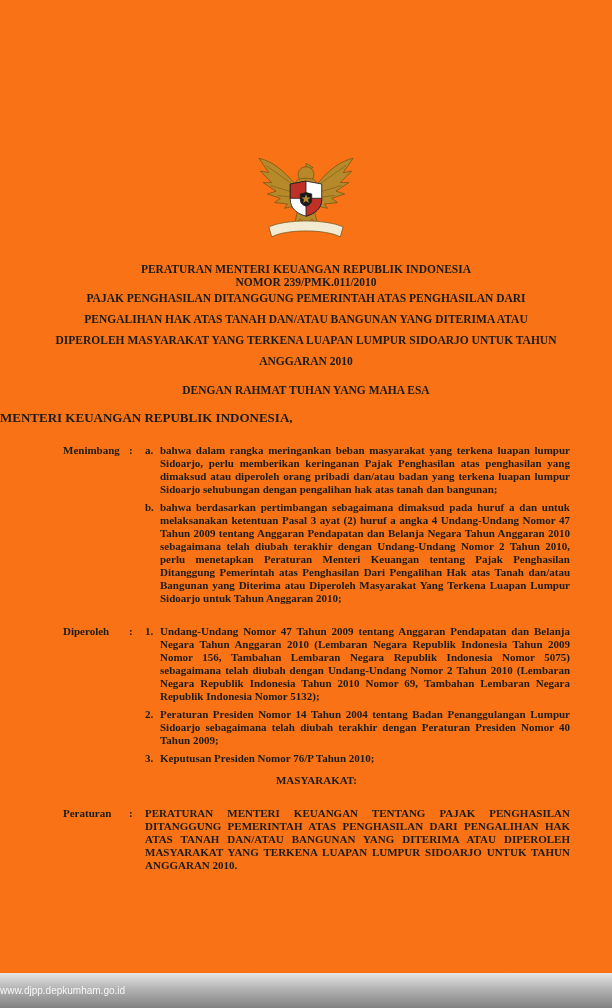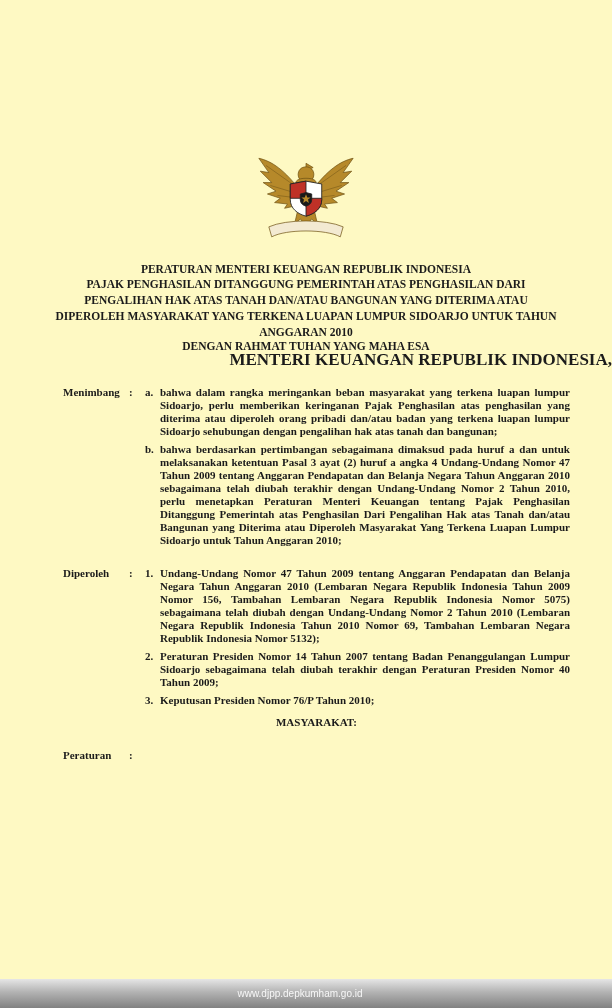--- a/index.html
+++ b/index.html
@@ -1,47 +1,47 @@
 <!DOCTYPE html>
 <html><head>
 <meta charset="utf-8">
 <style>
   html,body{margin:0;padding:0;background:#ffffff;}
   .page{
     position:relative;
     width:612px;height:1008px;
-    background:#fef9c3;
+    background:#f97316;
     overflow:hidden;
     font-family:"Liberation Serif",serif;
     font-weight:700;
     color:#1b1b1b;
     font-size:11px;
     line-height:13px;
   }
   .emblem-row{display:flex;justify-content:center;padding-top:148px;}
   .title-block{text-align:center;margin-top:18px;}
   .title-line{font-size:11.5px;line-height:12.6px;}
-  .title-subject{font-size:11.5px;line-height:16px;white-space:pre-line;}
-  .invocation{text-align:center;font-size:11.5px;}
-  .authority{text-align:right;margin-top:0;font-size:17px;}
+  .title-subject{font-size:11.5px;line-height:21px;white-space:pre-line;}
+  .invocation{text-align:center;margin-top:12px;font-size:11.5px;}
+  .authority{text-align:left;margin-top:14px;font-size:13px;}
   .body-block{margin:15px 42px 0 63px;}
   .clause{display:flex;align-items:flex-start;margin-top:20px;}
   .clause-label{flex:0 0 66px;}
   .clause-colon{flex:0 0 16px;}
   .clause-body{flex:1;min-width:0;}
   .clause-item{display:flex;align-items:flex-start;margin-bottom:5px;}
   .clause-item:last-child{margin-bottom:0;}
   .item-marker{flex:0 0 15px;}
   .item-text{flex:1;text-align:justify;min-width:0;}
   .memutuskan{text-align:center;margin:9px 0 9px 0;}
   .menetapkan-text{flex:1;text-align:justify;min-width:0;}
   .footer-bar{
-    position:absolute;left:0;right:0;bottom:0;height:29px;
+    position:absolute;left:0;right:0;bottom:0;height:35px;
     background:linear-gradient(180deg,#e6e6e6 0%,#b3b3b3 45%,#818181 100%);
-    display:flex;align-items:center;justify-content:center;
+    display:flex;align-items:center;justify-content:flex-start;
     padding-right:12px;box-sizing:border-box;
     font-family:"Liberation Sans",sans-serif;font-weight:400;
     font-size:10px;color:#f7f7f7;
   }
 </style>
 </head>
 <body>
 
 <div class="page">
 
@@ -73,70 +73,72 @@
         <path d="M70 62 L78 64 L78 72 C78 77 74 80 70 81 C66 80 62 77 62 72 L62 64 Z" fill="#1a1a1a"></path>
         <polygon points="70,64.5 71.8,69 76.5,69 72.8,71.8 74,76.5 70,73.8 66,76.5 67.2,71.8 63.5,69 68.2,69" stroke="none" fill="#b6892a"></polygon>
       </g>
 
       <path d="M18 110 C42 99 98 99 122 110 L118 124 C98 113 42 113 22 124 Z" stroke="#6e5214" stroke-width="1" fill="#f3ead2"></path>
     </svg>
   </div>
 
   <div class="title-block">
     <div class="title-line">PERATURAN MENTERI KEUANGAN REPUBLIK INDONESIA</div>
+    <div class="title-line">NOMOR 239/PMK.011/2010</div>
     <div class="title-subject">PAJAK PENGHASILAN DITANGGUNG PEMERINTAH ATAS PENGHASILAN DARI
 PENGALIHAN HAK ATAS TANAH DAN/ATAU BANGUNAN YANG DITERIMA ATAU
 DIPEROLEH MASYARAKAT YANG TERKENA LUAPAN LUMPUR SIDOARJO UNTUK TAHUN
 ANGGARAN 2010</div>
   </div>
 
   <div class="invocation">DENGAN RAHMAT TUHAN YANG MAHA ESA</div>
   <div class="authority">MENTERI KEUANGAN REPUBLIK INDONESIA,</div>
 
   <div class="body-block">
 
     <div class="clause">
       <div class="clause-label">Menimbang</div>
       <div class="clause-colon">:</div>
       <div class="clause-body">
         <div class="clause-item">
           <div class="item-marker">a.</div>
-          <div class="item-text">bahwa dalam rangka meringankan beban masyarakat yang terkena luapan lumpur Sidoarjo, perlu memberikan keringanan Pajak Penghasilan atas penghasilan yang diterima atau diperoleh orang pribadi dan/atau badan yang terkena luapan lumpur Sidoarjo sehubungan dengan pengalihan hak atas tanah dan bangunan;</div>
+          <div class="item-text">bahwa dalam rangka meringankan beban masyarakat yang terkena luapan lumpur Sidoarjo, perlu memberikan keringanan Pajak Penghasilan atas penghasilan yang dimaksud atau diperoleh orang pribadi dan/atau badan yang terkena luapan lumpur Sidoarjo sehubungan dengan pengalihan hak atas tanah dan bangunan;</div>
         </div>
         <div class="clause-item">
           <div class="item-marker">b.</div>
           <div class="item-text">bahwa berdasarkan pertimbangan sebagaimana dimaksud pada huruf a dan untuk melaksanakan ketentuan Pasal 3 ayat (2) huruf a angka 4 Undang-Undang Nomor 47 Tahun 2009 tentang Anggaran Pendapatan dan Belanja Negara Tahun Anggaran 2010 sebagaimana telah diubah terakhir dengan Undang-Undang Nomor 2 Tahun 2010, perlu menetapkan Peraturan Menteri Keuangan tentang Pajak Penghasilan Ditanggung Pemerintah atas Penghasilan Dari Pengalihan Hak atas Tanah dan/atau Bangunan yang Diterima atau Diperoleh Masyarakat Yang Terkena Luapan Lumpur Sidoarjo untuk Tahun Anggaran 2010;</div>
         </div>
       </div>
     </div>
 
     <div class="clause">
       <div class="clause-label">Diperoleh</div>
       <div class="clause-colon">:</div>
       <div class="clause-body">
         <div class="clause-item">
           <div class="item-marker">1.</div>
           <div class="item-text">Undang-Undang Nomor 47 Tahun 2009 tentang Anggaran Pendapatan dan Belanja Negara Tahun Anggaran 2010 (Lembaran Negara Republik Indonesia Tahun 2009 Nomor 156, Tambahan Lembaran Negara Republik Indonesia Nomor 5075) sebagaimana telah diubah dengan Undang-Undang Nomor 2 Tahun 2010 (Lembaran Negara Republik Indonesia Tahun 2010 Nomor 69, Tambahan Lembaran Negara Republik Indonesia Nomor 5132);</div>
         </div>
         <div class="clause-item">
           <div class="item-marker">2.</div>
-          <div class="item-text">Peraturan Presiden Nomor 14 Tahun 2007 tentang Badan Penanggulangan Lumpur Sidoarjo sebagaimana telah diubah terakhir dengan Peraturan Presiden Nomor 40 Tahun 2009;</div>
+          <div class="item-text">Peraturan Presiden Nomor 14 Tahun 2004 tentang Badan Penanggulangan Lumpur Sidoarjo sebagaimana telah diubah terakhir dengan Peraturan Presiden Nomor 40 Tahun 2009;</div>
         </div>
         <div class="clause-item">
           <div class="item-marker">3.</div>
           <div class="item-text">Keputusan Presiden Nomor 76/P Tahun 2010;</div>
         </div>
       </div>
     </div>
 
     <div class="memutuskan">MASYARAKAT:</div>
 
     <div class="clause">
       <div class="clause-label">Peraturan</div>
       <div class="clause-colon">:</div>
+      <div class="menetapkan-text">PERATURAN MENTERI KEUANGAN TENTANG PAJAK PENGHASILAN DITANGGUNG PEMERINTAH ATAS PENGHASILAN DARI PENGALIHAN HAK ATAS TANAH DAN/ATAU BANGUNAN YANG DITERIMA ATAU DIPEROLEH MASYARAKAT YANG TERKENA LUAPAN LUMPUR SIDOARJO UNTUK TAHUN ANGGARAN 2010.</div>
     </div>
 
   </div>
 
   <div class="footer-bar">
     <span>www.djpp.depkumham.go.id</span>
   </div>
 
 </div>
 

